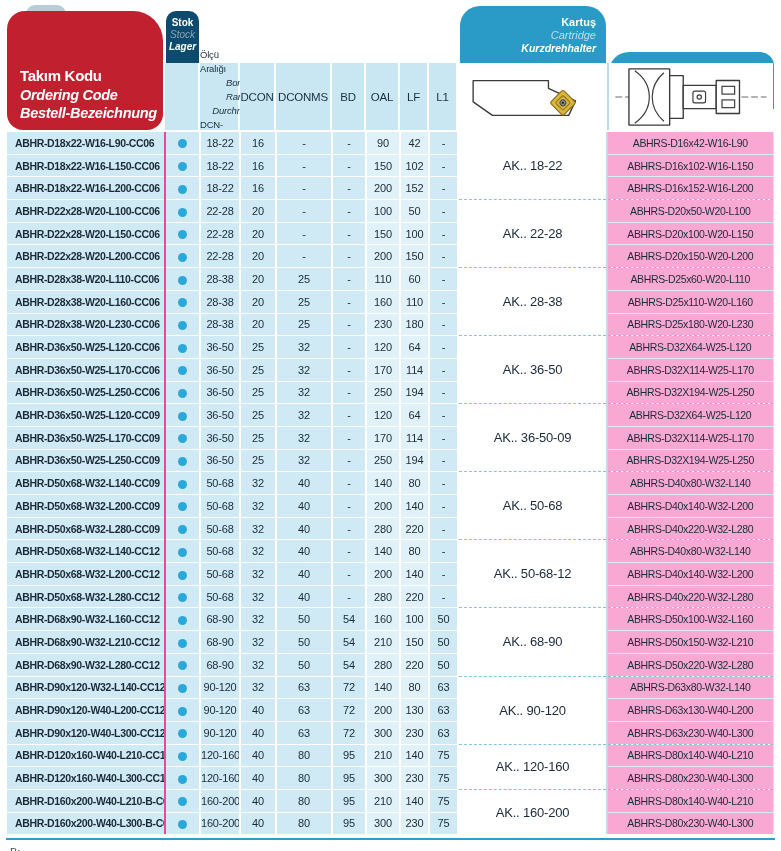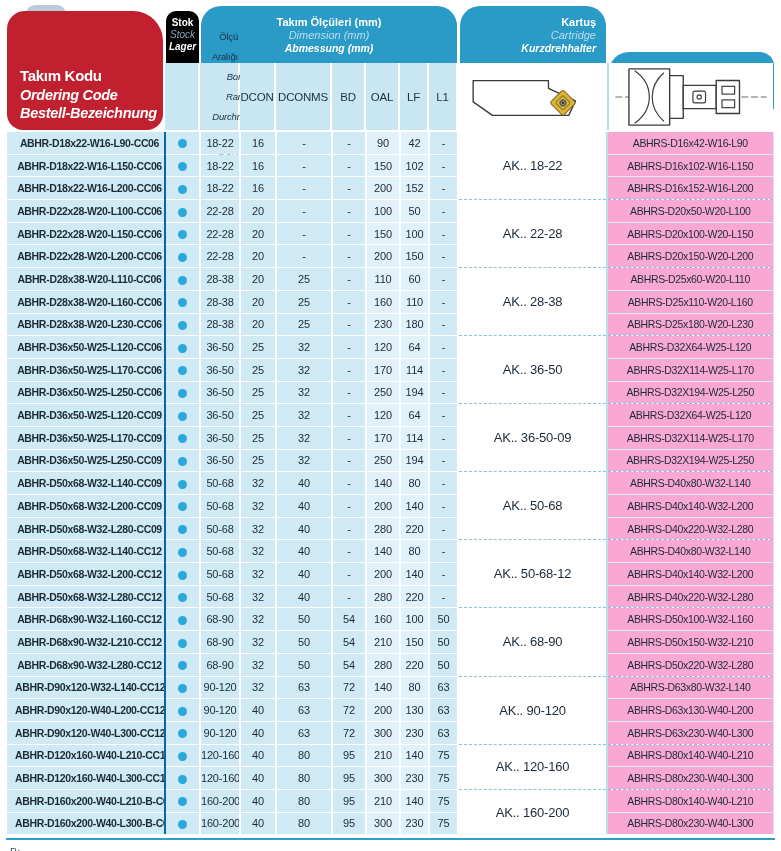--- a/index.html
+++ b/index.html
@@ -7,52 +7,52 @@
         font-family:"Liberation Sans",sans-serif;color:#1b2a38;}
 
   
   .corner-tab{position:absolute;left:26px;top:5px;width:40px;height:34px;
               background:#b7cdd9;border-radius:9px;}
   .red-box{position:absolute;left:7px;top:11px;width:156px;height:119px;background:#c1212f;
            border-radius:18px 30px 16px 16px;padding:56px 0 0 13px;box-sizing:border-box;z-index:2;}
   .red-box .l1{font-size:15px;font-weight:bold;color:#fff;line-height:18.5px;letter-spacing:-.3px;}
   .red-box .l2,.red-box .l3{font-size:14.5px;font-weight:bold;font-style:italic;color:#fff;
            line-height:18.5px;letter-spacing:-.3px;}
-  .stok-hd{position:absolute;left:166px;top:11px;width:33px;height:52px;background:#000000;
+  .stok-hd{position:absolute;left:166px;top:11px;width:33px;height:52px;background:#0c4a6e;
            border-radius:10px 10px 0 0;text-align:center;padding-top:6px;box-sizing:border-box;}
   .stok-hd .l1{font-size:10px;font-weight:bold;color:#fff;line-height:12px;}
   .stok-hd .l2{font-size:10px;font-style:italic;color:#8ba2b3;line-height:12px;}
   .stok-hd .l3{font-size:10px;font-weight:bold;font-style:italic;color:#fff;line-height:12px;}
   .band{position:absolute;top:6px;height:57px;background:#2a9ac6;border-radius:20px 20px 0 0;
         box-sizing:border-box;padding-top:10px;}
   .band .l1{font-size:11px;font-weight:bold;color:#fff;line-height:13px;}
   .band .l2{font-size:11px;font-style:italic;color:#b9dff0;line-height:13px;}
   .band .l3{font-size:10.5px;font-weight:bold;font-style:italic;color:#fff;line-height:13px;}
   .band-dim{left:201px;width:256px;text-align:center;}
   .band-kart{left:460px;width:146px;text-align:right;padding-right:10px;}
   .band-bara{left:609px;width:165px;text-align:right;padding-right:8px;border-radius:20px 14px 0 0;margin-top:46px;}
 
   
   .subrow{position:absolute;left:165px;top:63px;height:67px;display:flex;}
   .subcell{box-sizing:border-box;background:#c9e6f3;border-right:2px solid #fff;
            display:flex;flex-direction:column;align-items:center;justify-content:center;
            font-size:11.5px;color:#1c2f42;letter-spacing:-.2px;}
   .subcell.white{background:#fff;border-right:0;}
-  .sub-range div{line-height:20px;font-size:9.5px;text-align:right;}
+  .sub-range div{line-height:14px;font-size:9.5px;text-align:left;}
   .sub-range .it{font-style:italic;margin-left:41px;}
   .sub-bara{border-left:2px solid #b9dcee;}
 
   
   .tbl{position:absolute;left:7px;top:132px;width:766px;border-collapse:collapse;
        table-layout:fixed;font-size:11px;color:#1b2a38;}
   .tbl td{height:21.7px;padding:0;border-top:1px solid rgba(255,255,255,.55);
           background:#cfe9f5;text-align:center;vertical-align:middle;overflow:hidden;
           white-space:nowrap;}
-  .tbl td.c-code{text-align:center;padding-left:8px;font-weight:bold;font-size:10.5px;
-          letter-spacing:-.35px;border-right:2px solid #0369a1;}
+  .tbl td.c-code{text-align:left;padding-left:8px;font-weight:bold;font-size:10.5px;
+          letter-spacing:-.35px;border-right:2px solid #ec4899;}
   .tbl td.c-stok{border-right:2px solid #fff;}
   .tbl td.c-num{border-right:2px solid #fff;letter-spacing:-.2px;}
   .tbl td.c-lite{background:#e0f1f9;}
   .tbl td.c-kart{background:#fff;border-top:0;border-right:0;font-size:13px;letter-spacing:-.2px;}
   .tbl td.c-bara{background:#f9a8d4;border-top:1px solid #d8edf7;border-left:2px solid #b9dcee;
           border-right:1px solid #cfe7f3;font-size:10.5px;letter-spacing:-.35px;}
   .tbl tr.gs td{border-top:1px dashed #ffffff;}
   .tbl tr.gs td.c-kart,.tbl tr.gs td.c-bara{border-top:1px dashed #86c3de;margin-left:41px;}
   .tbl tr:first-child td{border-top:0 !important;}
   .dot{display:inline-block;width:9px;height:9px;border-radius:50%;background:#2aa8da;vertical-align:middle;}
@@ -77,25 +77,20 @@
     <div class="l2">Ordering Code</div>
     <div class="l3">Bestell-Bezeichnung</div>
   </div>
 
   <div class="stok-hd">
     <div class="l1">Stok</div>
     <div class="l2">Stock</div>
     <div class="l3">Lager</div>
   </div>
 
-  <div class="band band-dim">
-    <div class="l1">Takım Ölçüleri (mm)</div>
-    <div class="l2">Dimension (mm)</div>
-    <div class="l3">Abmessung (mm)</div>
-  </div>
 
   <div class="band band-kart">
     <div class="l1">Kartuş</div>
     <div class="l2">Cartridge</div>
     <div class="l3">Kurzdrehhalter</div>
   </div>
 
   <div class="band band-bara">
     <div class="l1">Bara Gövde Takım Kodu</div>
     <div class="l2">Boring Head Body Code</div>

